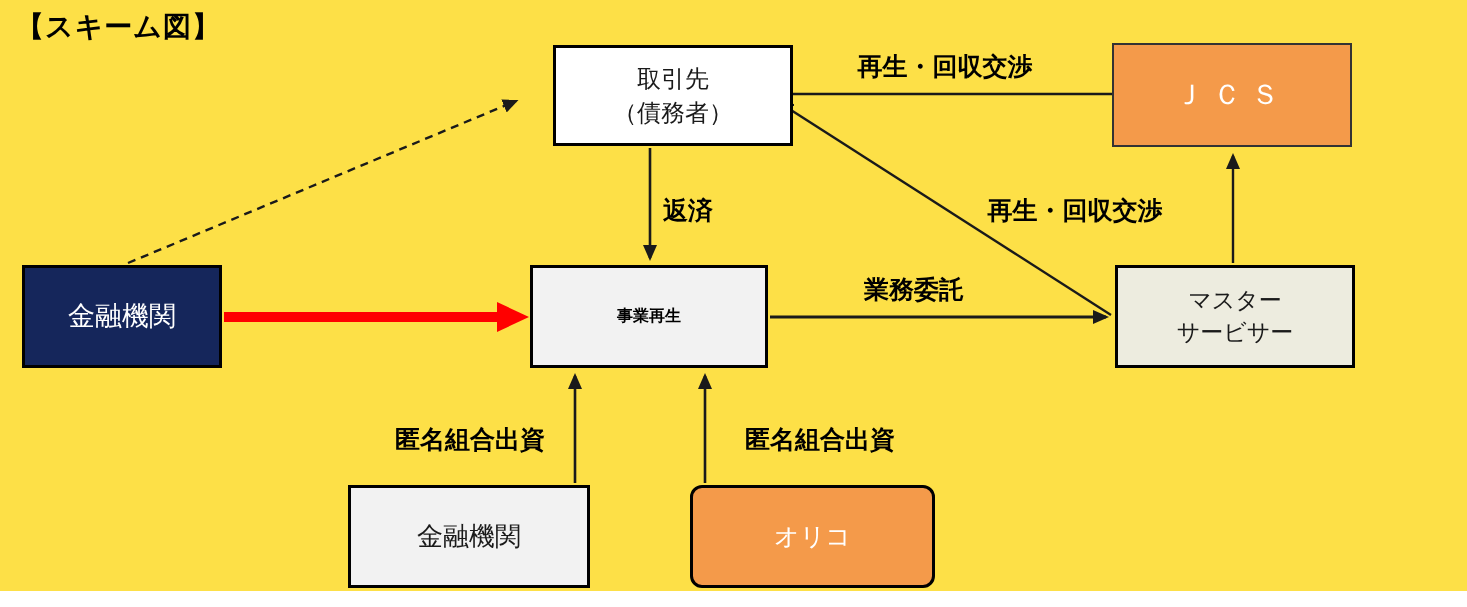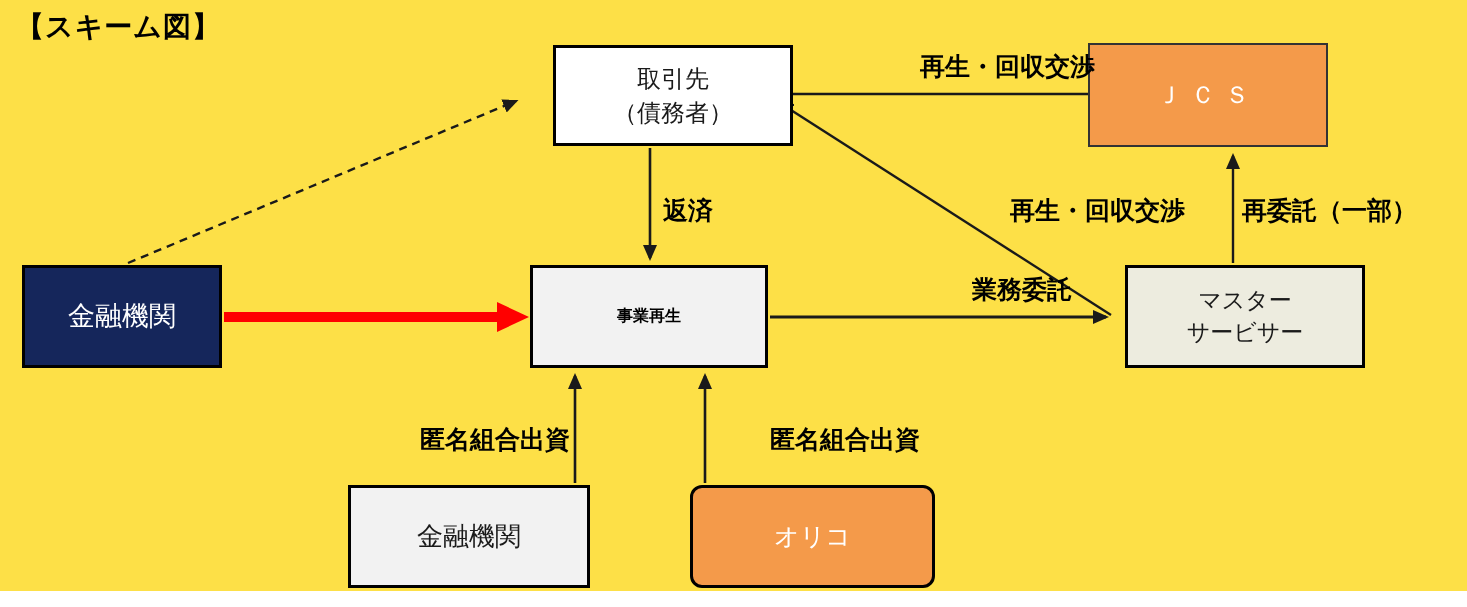--- a/index.html
+++ b/index.html
@@ -36,41 +36,41 @@
     border: 3px solid #000000;
     display: flex;
     flex-direction: column;
     align-items: center;
     justify-content: center;
     text-align: center;
     line-height: 1.38;
   }
 
   .node-torihikisaki { left: 530px; top: 45px;  width: 240px; height: 101px; background: #ffffff; font-size: 24px; color: #1a1a1a; margin-left: 23px; }
-  .node-jcs          { left: 1088px; top: 43px; width: 240px; height: 104px; background: #F49A4A; font-size: 24px; color: #ffffff; letter-spacing: 10px; border-color: #333333; border-width: 2px; }
+  .node-jcs          { left: 1112px; top: 43px; width: 240px; height: 104px; background: #F49A4A; font-size: 28px; color: #ffffff; letter-spacing: 10px; border-color: #333333; border-width: 2px; }
   .node-kinyu-left   { left: 22px;  top: 265px; width: 200px; height: 103px; background: #15265B; font-size: 27px; color: #ffffff; }
   .node-fund         { left: 530px; top: 265px; width: 238px; height: 103px; background: #F2F2F2; font-size: 16px; font-weight: bold; color: #000000; }
-  .node-master       { left: 1115px; top: 265px; width: 240px; height: 103px; background: #EDECDF; font-size: 23px; color: #1a1a1a; margin-left: 10px; }
+  .node-master       { left: 1115px; top: 265px; width: 240px; height: 103px; background: #EDECDF; font-size: 23px; color: #1a1a1a; }
   .node-kinyu-bottom { left: 348px; top: 485px; width: 242px; height: 103px; background: #F2F2F2; font-size: 26px; color: #1a1a1a; }
   .node-orico        { left: 690px; top: 485px; width: 245px; height: 103px; background: #F49A4A; font-size: 25px; color: #ffffff; border-width: 3px; border-radius: 12px; }
 
   .elabel {
     position: absolute;
     font-weight: bold;
     font-size: 25px;
     color: #000000;
-    text-align: right;
+    text-align: center;
     white-space: nowrap;
   }
   .elabel-saiken      { left: 250px;  top: 266px; width: 250px; color: #FF0000; font-size: 27px; }
   .elabel-hensai      { left: 663px;  top: 194px; width: 80px;  text-align: left; }
   .elabel-saisei-top  { left: 795px;  top: 50px;  width: 300px; }
   .elabel-saisei-diag { left: 965px;  top: 194px; width: 220px; }
   .elabel-saiitaku    { left: 1242px; top: 194px; width: 225px; text-align: left; }
-  .elabel-gyomu       { left: 852px;  top: 273px; width: 220px; }
+  .elabel-gyomu       { left: 804px;  top: 273px; width: 220px; }
   .elabel-tokumei-l   { left: 370px;  top: 423px; width: 200px; }
   .elabel-tokumei-r   { left: 720px;  top: 423px; width: 200px; }
 </style>
 </head>
 <body>
 
 <div class="canvas">
 
   <div class="page-title">【スキーム図】</div>
 
@@ -132,18 +132,17 @@
     <div>金融機関</div>
   </div>
 
   <div class="node node-orico">
     <div>オリコ</div>
   </div>
 
   <div class="elabel elabel-hensai">返済</div>
   <div class="elabel elabel-saisei-top">再生・回収交渉</div>
   <div class="elabel elabel-saisei-diag">再生・回収交渉</div>
-  <div class="elabel elabel-saiitaku">再委託（一部）</div>
   <div class="elabel elabel-gyomu">業務委託</div>
   <div class="elabel elabel-tokumei-l">匿名組合出資</div>
   <div class="elabel elabel-tokumei-r">匿名組合出資</div>
 
 </div>
 
 </body></html>

